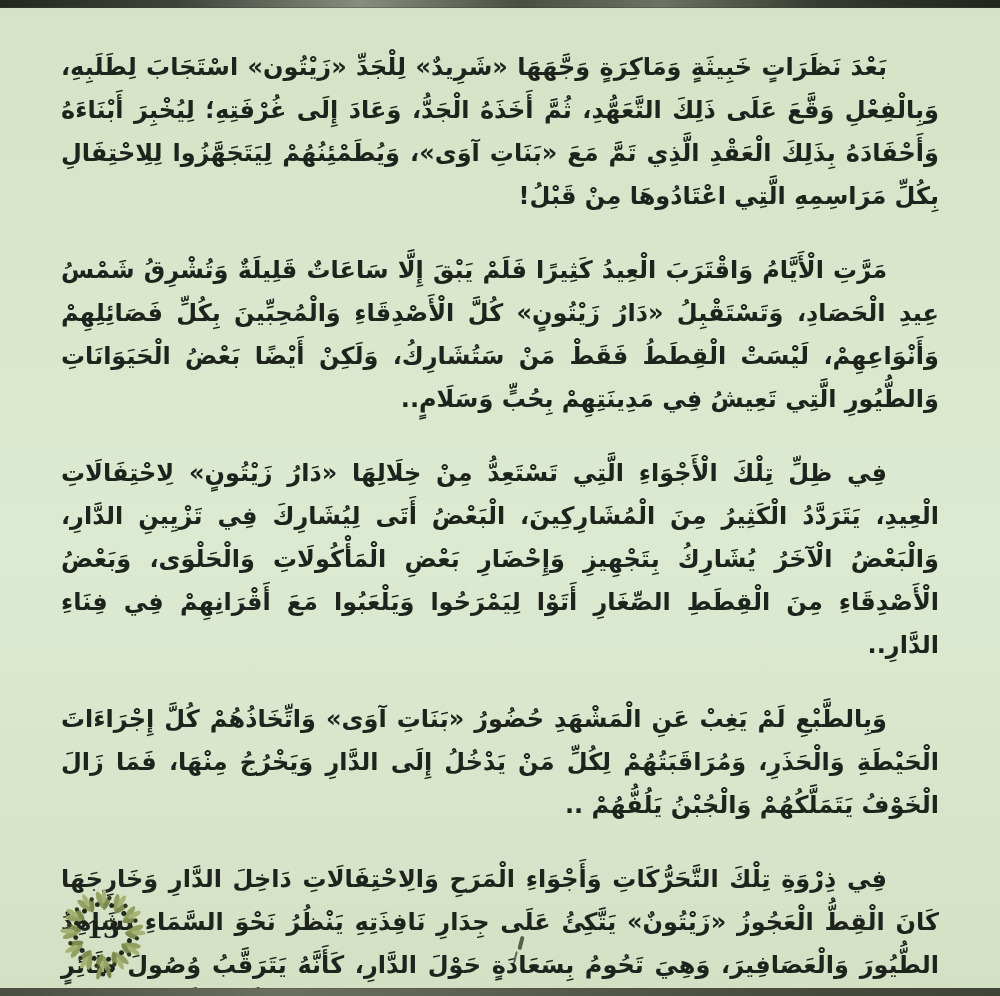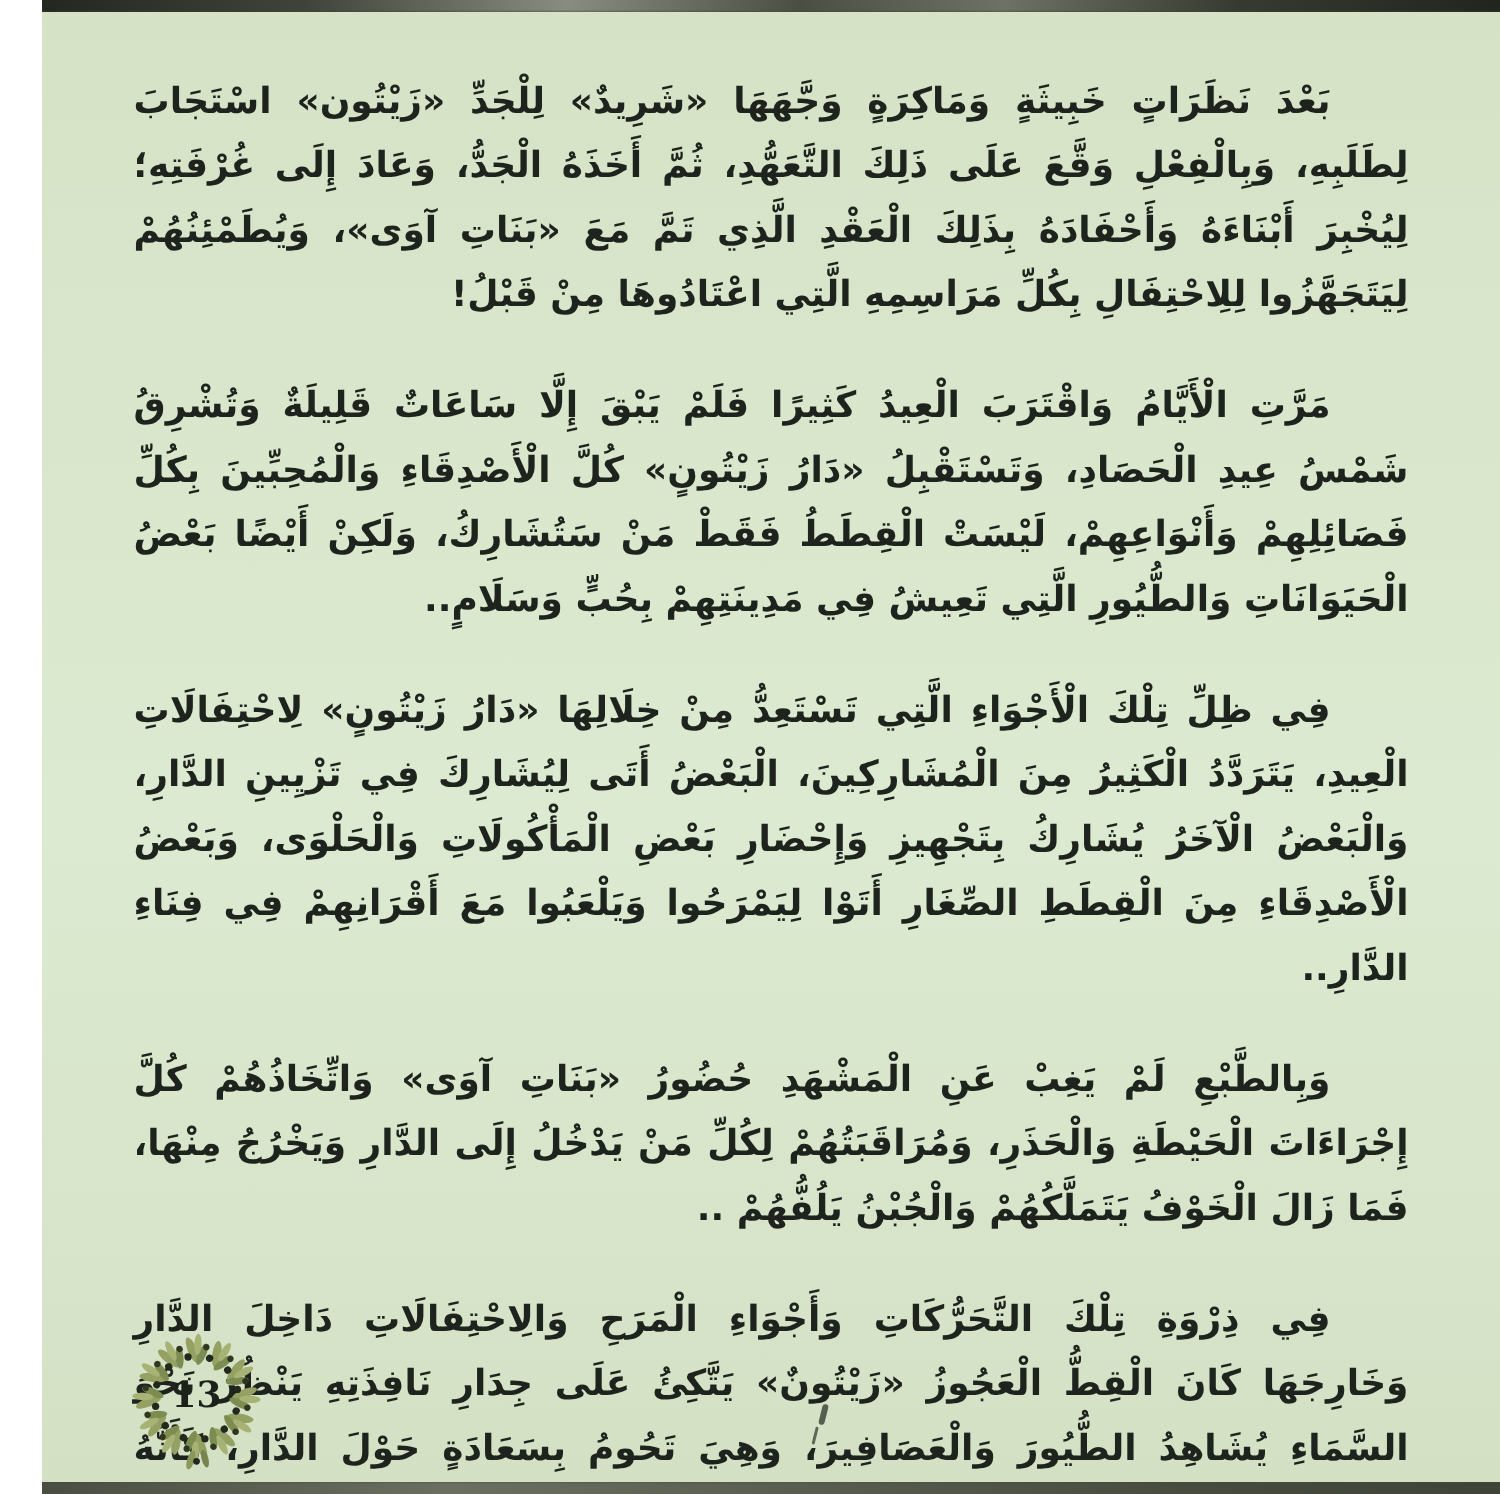--- a/index.html
+++ b/index.html
@@ -10,21 +10,20 @@
     width: 1000px;
     height: 996px;
     overflow: hidden;
     position: relative;
     font-family: "DejaVu Sans", sans-serif;
   }
   .page {
     position: absolute;
     inset: 0;
     background: linear-gradient(180deg, #d5e2c6 0%, #d9e6cb 25%, #dcead1 55%, #d7e4c9 85%, #d3e0c4 100%);
-    margin-left: 28px;
   }
   .scan-edge {
     position: absolute;
     left: 0;
     right: 0;
     z-index: 5;
   }
   .scan-edge.top {
     top: 0;
     height: 7px;

